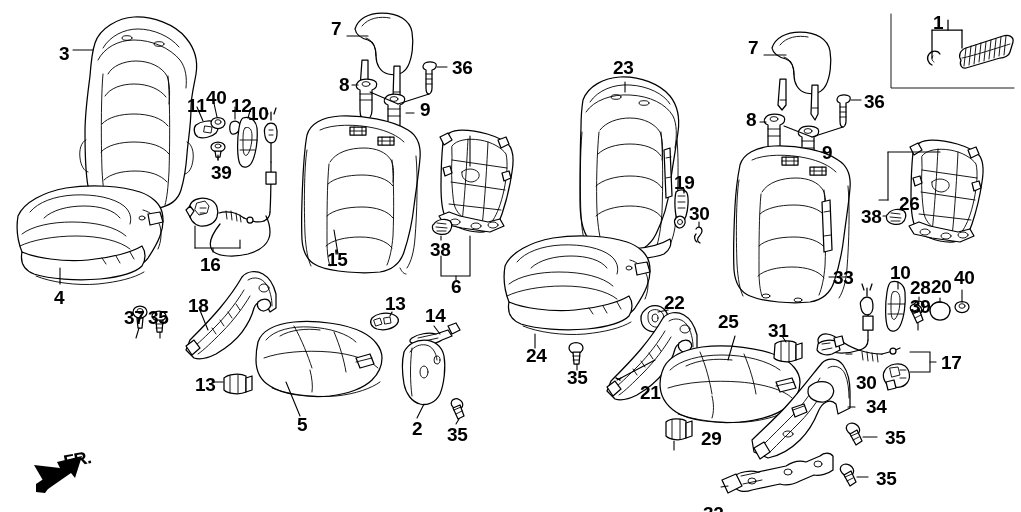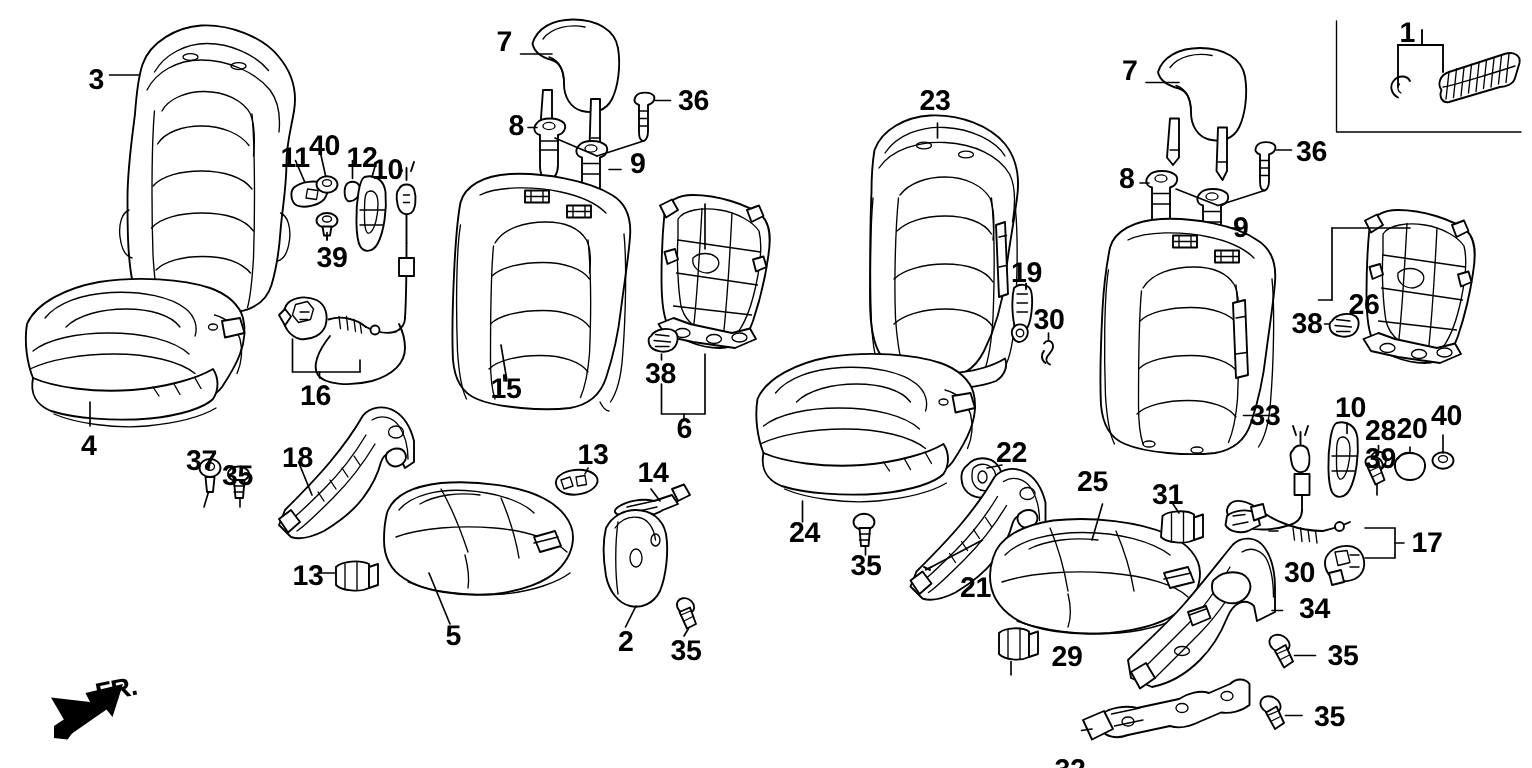--- a/index.html
+++ b/index.html
@@ -637,21 +637,21 @@
   <div class="lbl" style="left:200px; top:255px;">16</div>
   <div class="lbl" style="left:54px;  top:288px;">4</div>
   <div class="lbl" style="left:331px; top:19px;">7</div>
   <div class="lbl" style="left:339px; top:75px;">8</div>
   <div class="lbl" style="left:452px; top:58px;">36</div>
   <div class="lbl" style="left:420px; top:100px;">9</div>
   <div class="lbl" style="left:327px; top:250px;">15</div>
   <div class="lbl" style="left:430px; top:240px;">38</div>
   <div class="lbl" style="left:451px; top:277px;">6</div>
   <div class="lbl" style="left:188px; top:296px;">18</div>
-  <div class="lbl" style="left:124px; top:298px;">37</div>
+  <div class="lbl" style="left:124px; top:308px;">37</div>
   <div class="lbl" style="left:148px; top:308px;">35</div>
   <div class="lbl" style="left:385px; top:294px;">13</div>
   <div class="lbl" style="left:425px; top:306px;">14</div>
   <div class="lbl" style="left:195px; top:375px;">13</div>
   <div class="lbl" style="left:297px; top:415px;">5</div>
   <div class="lbl" style="left:412px; top:419px;">2</div>
   <div class="lbl" style="left:447px; top:425px;">35</div>
   <div class="lbl" style="left:613px; top:58px;">23</div>
   <div class="lbl" style="left:674px; top:173px;">19</div>
   <div class="lbl" style="left:689px; top:204px;">30</div>

